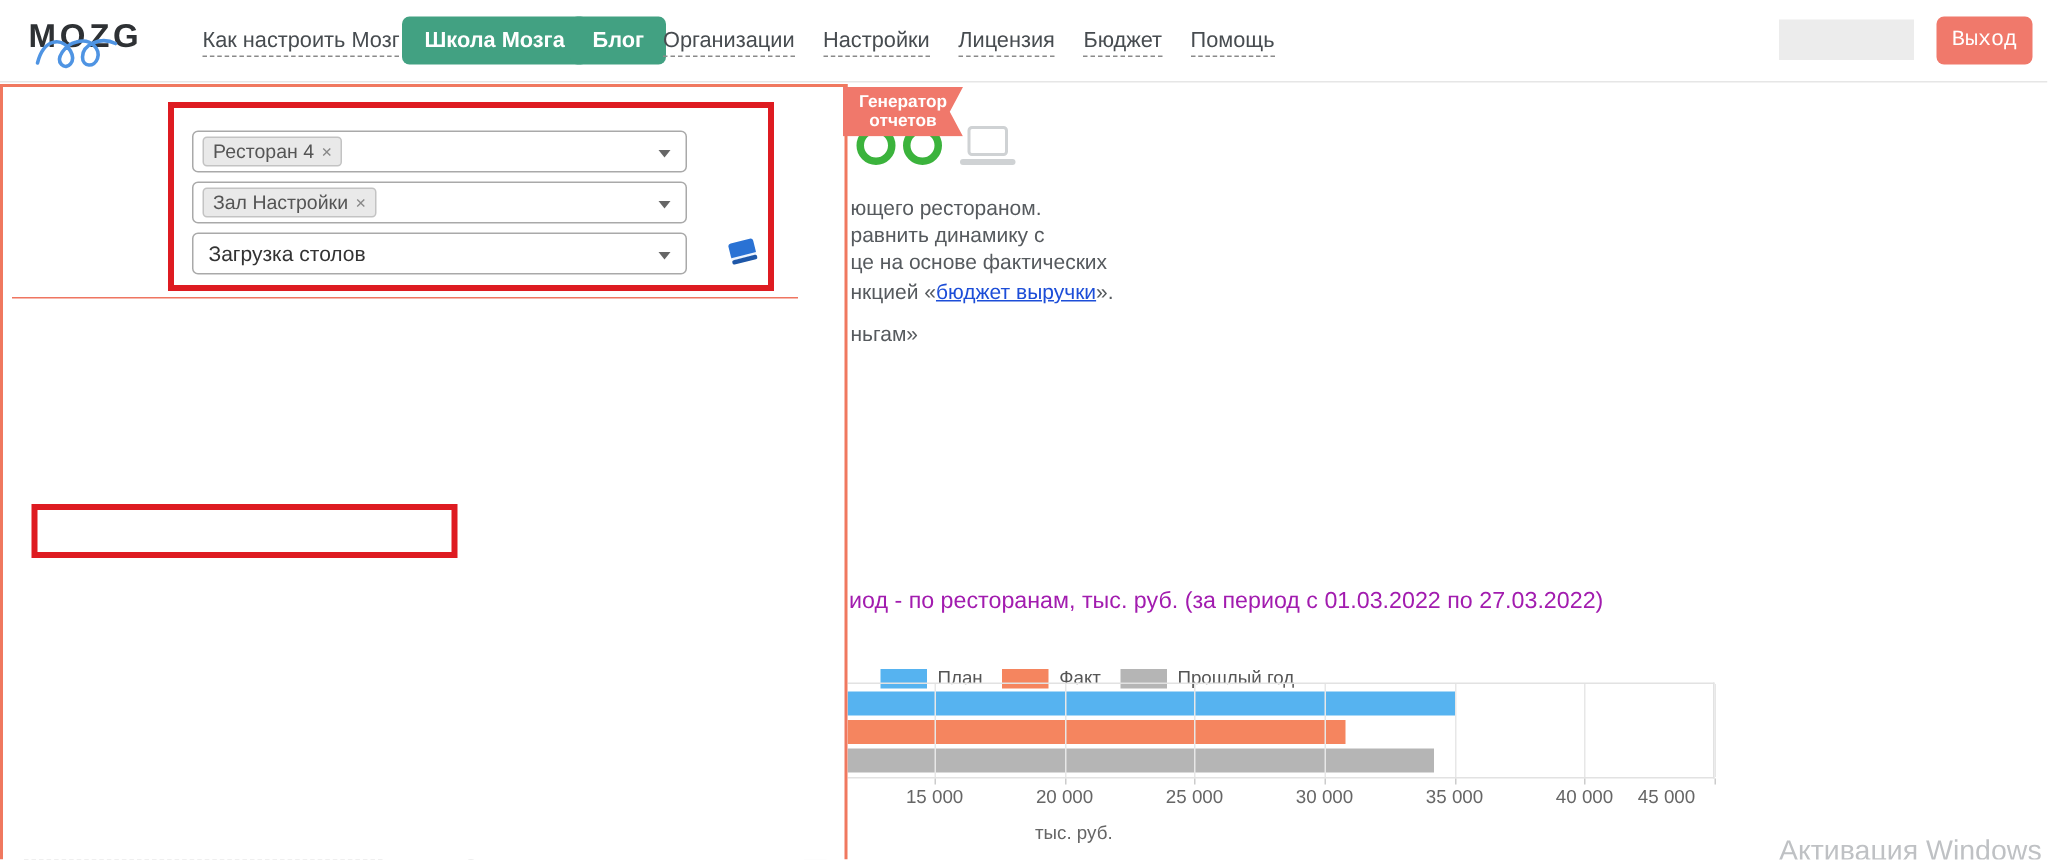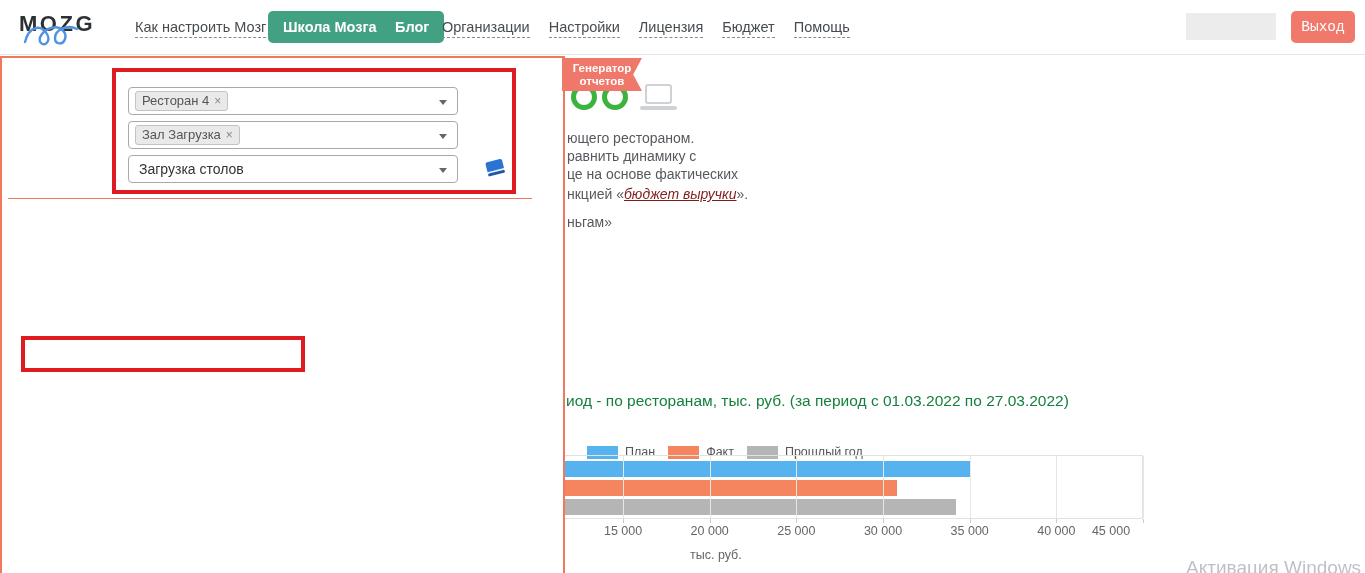--- a/index.html
+++ b/index.html
@@ -94,23 +94,23 @@
     font-size:11.5px; font-weight:bold; text-align:center; line-height:13px; padding-top:4px;
     cursor:pointer; }
   .ring { position:absolute; width:26px; height:26px; border:5px solid #3bb33c; border-radius:50%;
     z-index:1; }
   .laptop-screen { position:absolute; left:645px; top:84px; width:27px; height:20px;
     border:2px solid #cfd2d4; border-radius:3px; }
   .laptop-base { position:absolute; left:640px; top:106px; width:37px; height:4px;
     background:#cfd2d4; border-radius:2px; }
 
   .frag { position:absolute; left:567px; font-size:14px; color:#565a5e; white-space:nowrap; }
-  .frag a { color:#7f1d1d; text-decoration:underline; cursor:pointer;font-style:italic; }
-
-  .chart-title { position:absolute; left:566px; top:392px; font-size:15.5px; color:#15803d;
+  .frag a { color:#1d4ed8; text-decoration:underline; cursor:pointer; }
+
+  .chart-title { position:absolute; left:566px; top:392px; font-size:15.5px; color:#a21caf;
     white-space:nowrap; }
   .legend { position:absolute; left:587px; top:431px; display:flex; gap:13px; align-items:center;margin-top:14px; }
   .legend .entry { display:flex; gap:7px; align-items:center; font-size:12.5px; color:#555; }
   .legend-swatch { width:31px; height:13px; display:inline-block; }
 
   .plot { position:absolute; left:565px; top:455px; width:578px; height:64px;
     border-top:1px solid #e2e2e2; border-right:1px solid #e2e2e2; border-bottom:1px solid #e2e2e2; }
   .gridline { position:absolute; top:0; bottom:0; width:1px; background:#e7e7e7; }
   .tickmark { position:absolute; bottom:-5px; width:1px; height:4px; background:#ccc; }
   .bar { position:absolute; left:0; height:16px; }
@@ -157,21 +157,21 @@
 <span class="warn" style="top:92px;">
   <svg width="24" height="21" viewBox="0 0 24 21">
     <path d="M12 2 L22 19 H2 Z" fill="#e9543f" stroke="#e9543f" stroke-width="2.4" stroke-linejoin="round"></path>
     <rect x="11" y="6.5" width="2" height="7" rx="1" fill="#fff"></rect>
     <circle cx="12" cy="16.3" r="1.2" fill="#fff"></circle>
   </svg>
 </span>
 
 <span class="fld-label abs" style="left:10px; top:130px;">Подразделение</span>
 <div class="dd" style="top:121px; z-index:2;">
-  <span class="chip"><span>Зал Загрузка</span><span class="x">×</span></span>
+  <span class="chip"><span>Зал Настройки</span><span class="x">×</span></span>
   <span class="caret"></span>
 </div>
 <span class="warn" style="top:126px;">
   <svg width="24" height="21" viewBox="0 0 24 21">
     <path d="M12 2 L22 19 H2 Z" fill="#e9543f" stroke="#e9543f" stroke-width="2.4" stroke-linejoin="round"></path>
     <rect x="11" y="6.5" width="2" height="7" rx="1" fill="#fff"></rect>
     <circle cx="12" cy="16.3" r="1.2" fill="#fff"></circle>
   </svg>
 </span>
 

